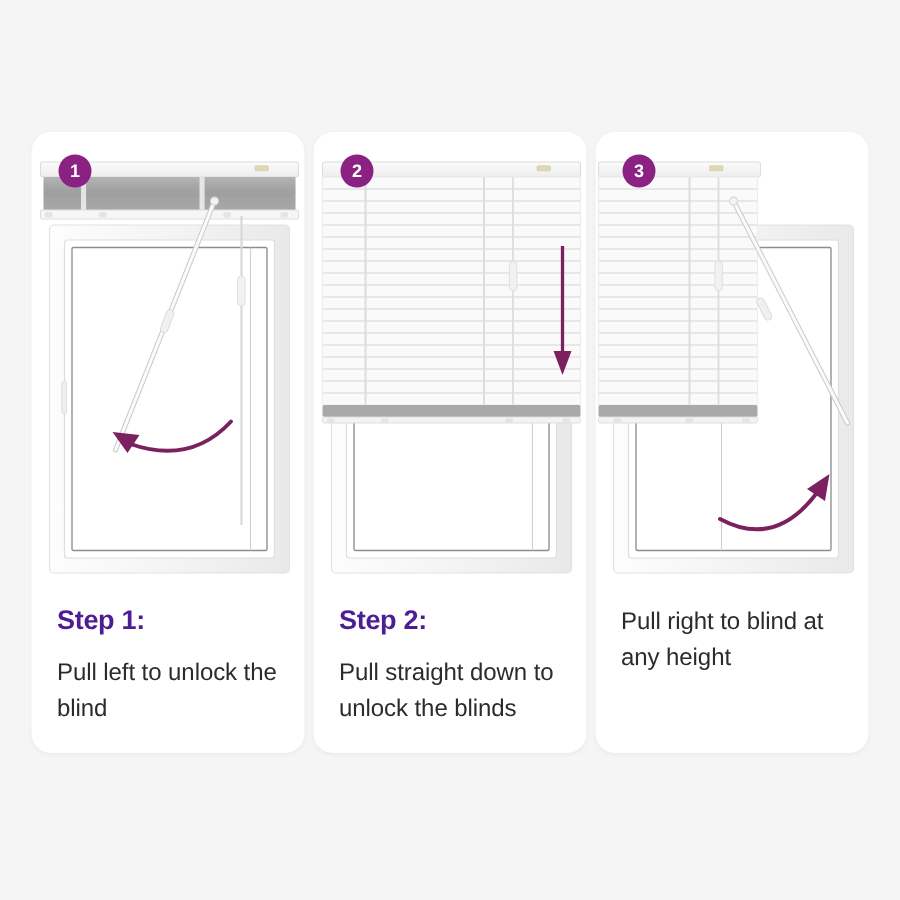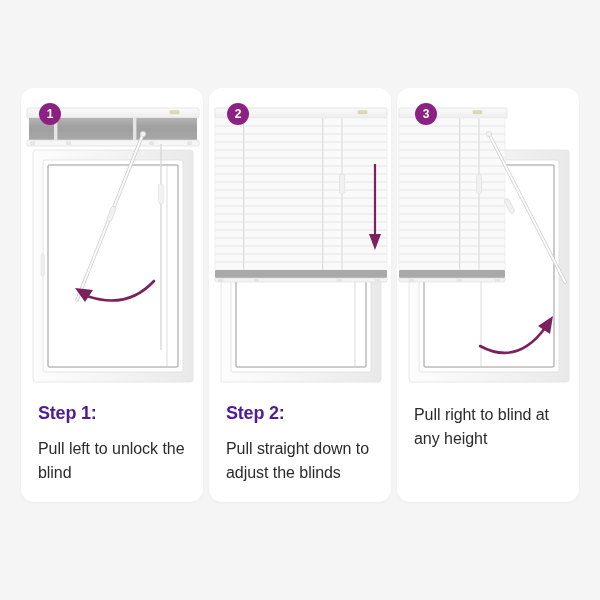--- a/index.html
+++ b/index.html
@@ -242,21 +242,21 @@
 
         <g>
           <line x1="166" y1="76" x2="166" y2="148" stroke="#7b2160" stroke-width="2.2" stroke-linecap="butt"></line>
           <path d="M 160 146 L 172 146 L 166 162 Z" fill="#7b2160"></path>
         </g>
       </svg>
     </div>
 
     <div class="txt">
       <div class="step-title">Step 2:</div>
-      <div class="step-desc">Pull straight down to adjust the blinds</div>
+      <div class="step-desc">Pull straight down to unlock the blinds</div>
     </div>
   </div>
 
   <div class="card" id="card-3">
 
     <div class="badge">3</div>
 
     <div class="illus">
       <svg viewBox="0 0 182 300" xmlns="http://www.w3.org/2000/svg">
         <defs>

